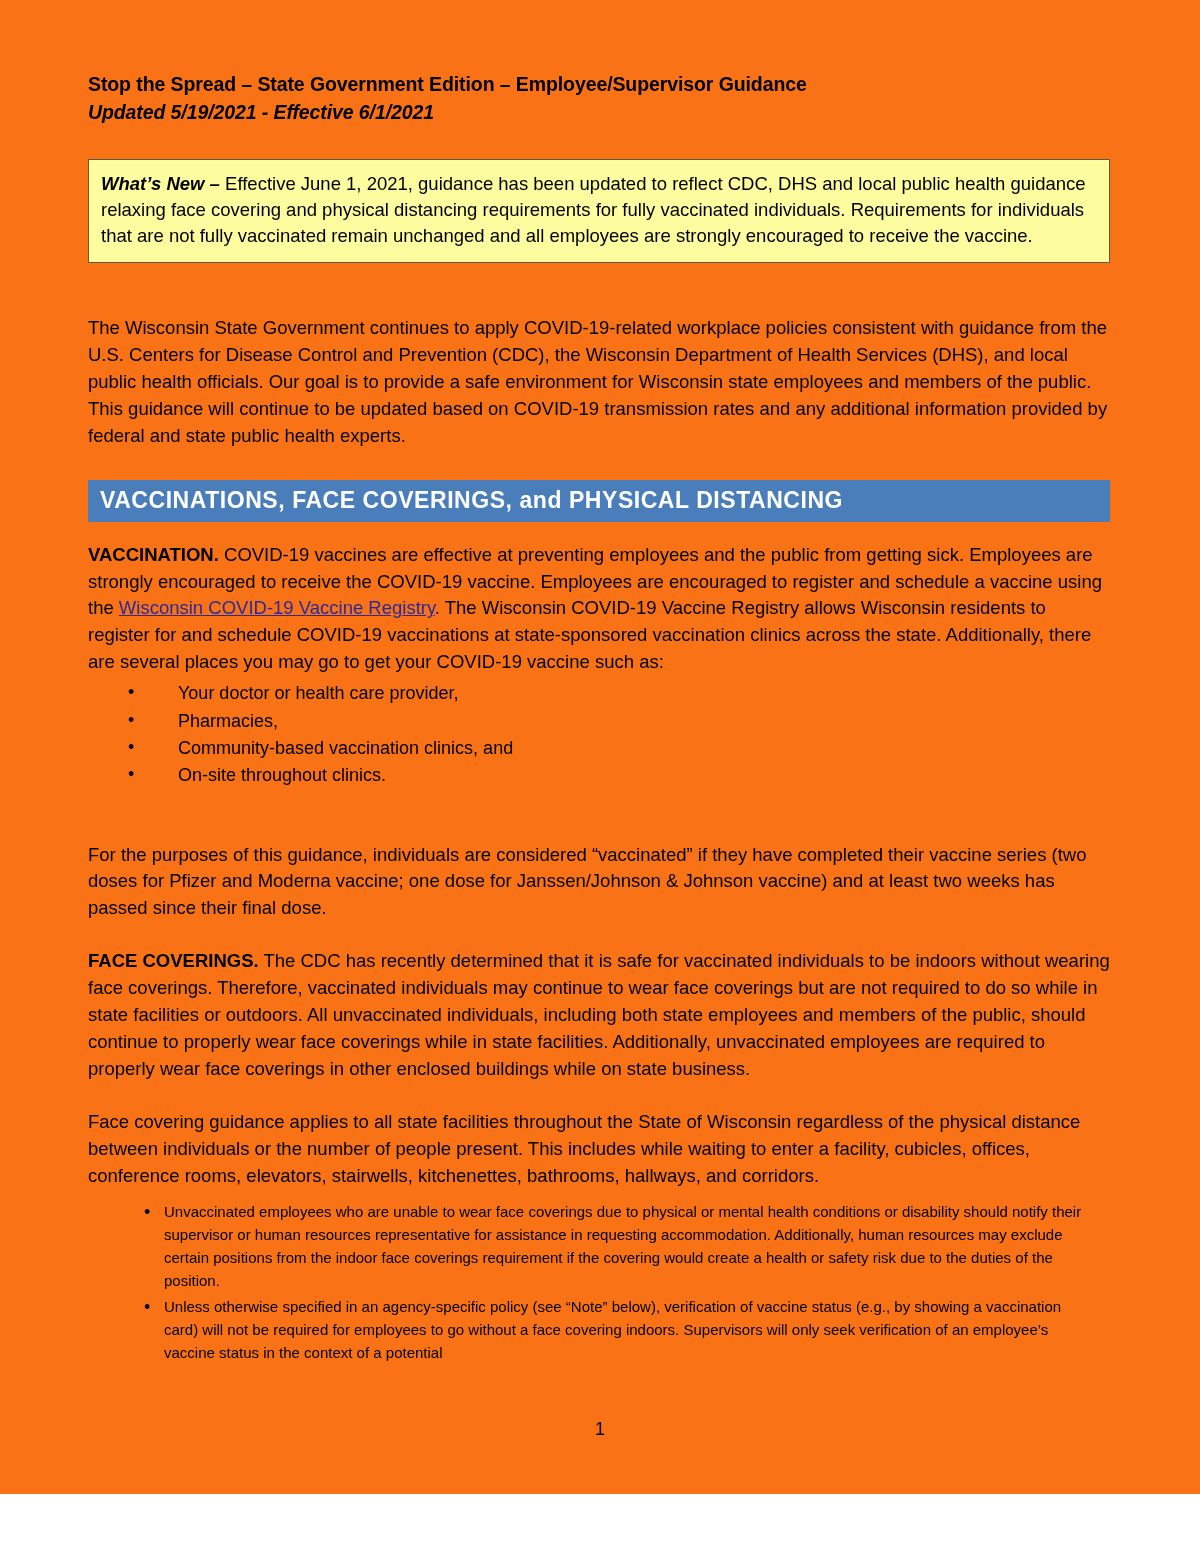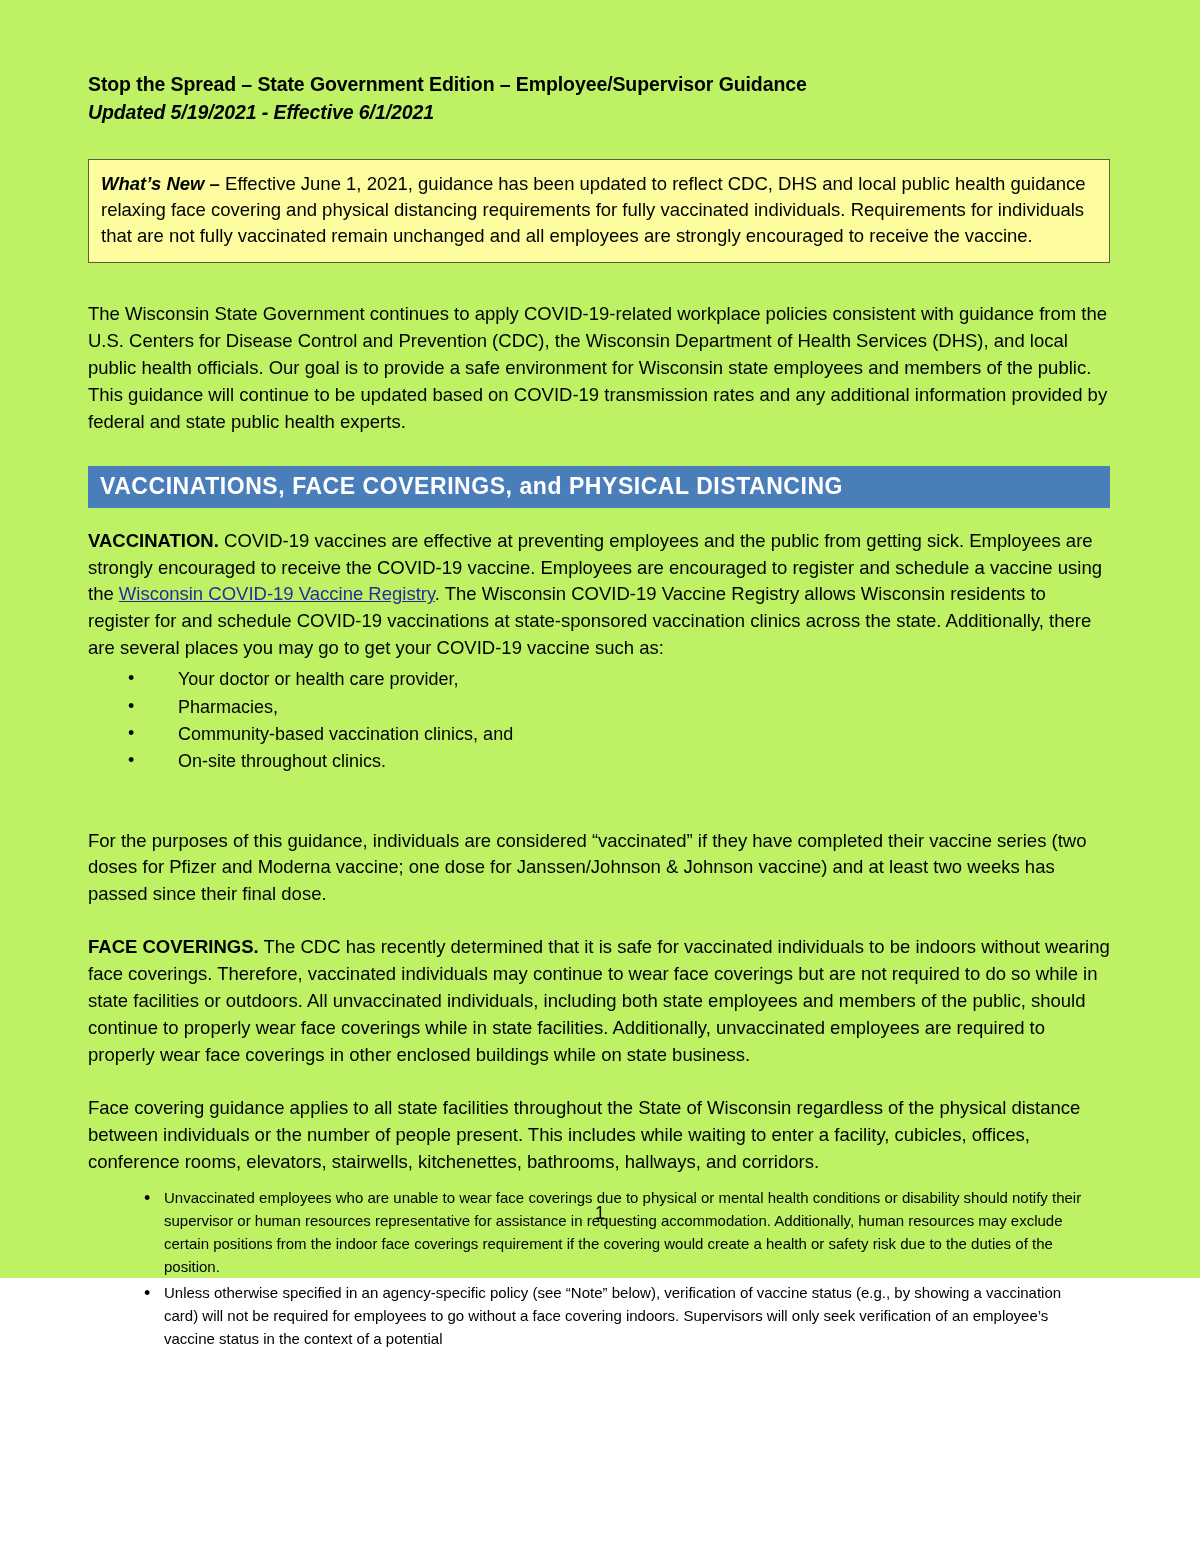--- a/index.html
+++ b/index.html
@@ -10,22 +10,22 @@
   body {
     width: 1200px;
     height: 1554px;
     font-family: "Liberation Sans", sans-serif;
     color: #000000;
     overflow: hidden;
   }
   .page {
     position: relative;
     width: 1200px;
-    height: 1278px;
-    background: #bef264;
+    height: 1494px;
+    background: #f97316;
     box-sizing: border-box;
     padding: 70px 80px 0 88px;
   }
 
   
   .doc-title {
     font-size: 19.5px;
     font-weight: bold;
     line-height: 1.45;
     letter-spacing: -0.1px;
@@ -61,21 +61,21 @@
   }
 
   
   .para {
     font-size: 18.5px;
     line-height: 1.455;
     margin: 0;
     width: 1022px;
     text-align: left;
   }
-  .para.intro { margin-top: 18px; }
+  .para.intro { margin-top: 32px; }
   .spacer-sm { height: 20px; }
   .spacer-md { height: 26px; }
 
   .runin {
     font-weight: bold;
   }
 
   a.doclink {
     color: #2a2a9c;
     text-decoration: underline;

